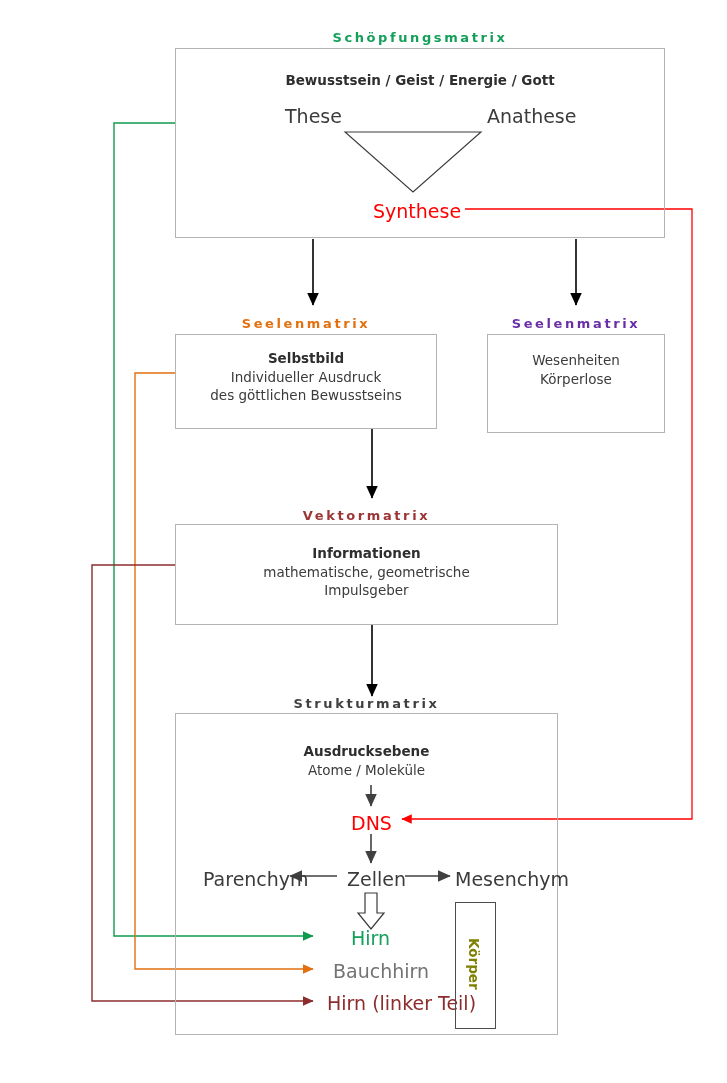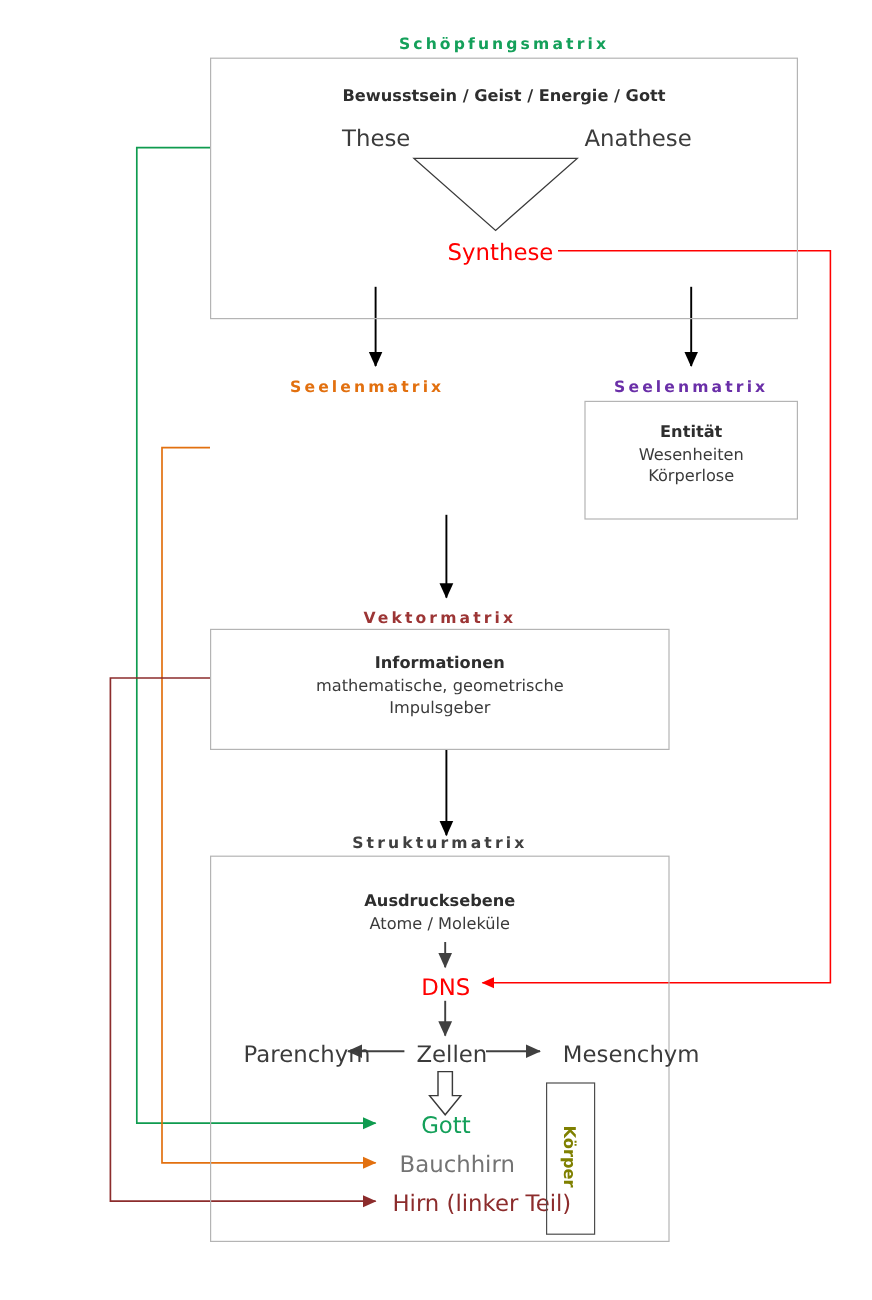--- a/index.html
+++ b/index.html
@@ -107,38 +107,44 @@
 
     <path d="M175,123 L114,123 L114,936 L313,936" fill="none" stroke="#0F9B4F" stroke-width="1.4" marker-end="url(#ah-green)"></path>
 
     <path d="M175,373 L135,373 L135,969 L313,969" fill="none" stroke="#E2700F" stroke-width="1.4" marker-end="url(#ah-orange)"></path>
 
     <path d="M175,565 L92,565 L92,1001 L313,1001" fill="none" stroke="#8C2C2C" stroke-width="1.4" marker-end="url(#ah-dred)"></path>
   </svg>
 
   <div class="matrix-title" style="left:175px;top:30px;width:490px;color:#14A05A;">Schöpfungsmatrix</div>
 
-  <div class="box" style="left:175px;top:48px;width:490px;height:218px;">
+  <div class="box" style="left:175px;top:48px;width:490px;height:190px;">
     <div class="box-body" style="top:22px;">
       <span class="b-head">Bewusstsein / Geist / Energie / Gott</span>
     </div>
   </div>
 
   <div class="free-label" style="left:285px;top:105px;">These</div>
   <div class="free-label" style="left:487px;top:105px;">Anathese</div>
   <div class="free-label" style="left:373px;top:200px;color:#FF0000;">Synthese</div>
 
   <div class="matrix-title" style="left:175px;top:316px;width:262px;color:#E2700F;">Seelenmatrix</div>
 
+  <div class="box" style="left:175px;top:334px;width:262px;height:95px;">
+    <div class="box-body" style="top:14px;">
+      <span class="b-head">Selbstbild</span>
+      <span class="b-line">Individueller Ausdruck</span>
+      <span class="b-line">des göttlichen Bewusstseins</span>
+    </div>
+  </div>
 
   <div class="matrix-title" style="left:487px;top:316px;width:178px;color:#6A2FA8;">Seelenmatrix</div>
 
   <div class="box" style="left:487px;top:334px;width:178px;height:99px;">
     <div class="box-body" style="top:16px;">
-      <span class="b-head">Entität</span>
       <span class="b-line">Wesenheiten</span>
       <span class="b-line">Körperlose</span>
     </div>
   </div>
 
   <div class="matrix-title" style="left:175px;top:508px;width:383px;color:#9C3535;">Vektormatrix</div>
 
   <div class="box" style="left:175px;top:524px;width:383px;height:101px;">
     <div class="box-body" style="top:19px;">
       <span class="b-head">Informationen</span>
@@ -155,23 +161,23 @@
       <span class="b-line">Atome / Moleküle</span>
     </div>
   </div>
 
   <div class="free-label" style="left:351px;top:812px;color:#FF0000;">DNS</div>
 
   <div class="free-label" style="left:347px;top:868px;">Zellen</div>
 
   <div class="free-label" style="left:203px;top:868px;">Parenchym</div>
 
-  <div class="free-label" style="left:455px;top:868px;margin-left:14px;">Mesenchym</div>
+  <div class="free-label" style="left:455px;top:868px;">Mesenchym</div>
 
-  <div class="free-label" style="left:351px;top:927px;color:#14A05A;">Gott</div>
+  <div class="free-label" style="left:351px;top:927px;color:#14A05A;">Hirn</div>
 
   <div class="free-label" style="left:333px;top:960px;color:#737373;">Bauchhirn</div>
 
   <div class="free-label" style="left:327px;top:992px;color:#8C2C2C;">Hirn (linker Teil)</div>
 
   <div class="koerper-box" style="left:455px;top:902px;width:41px;height:127px;"></div>
   <div class="koerper-text" style="left:482px;top:938px;">Körper</div>
 
 </div>
 

